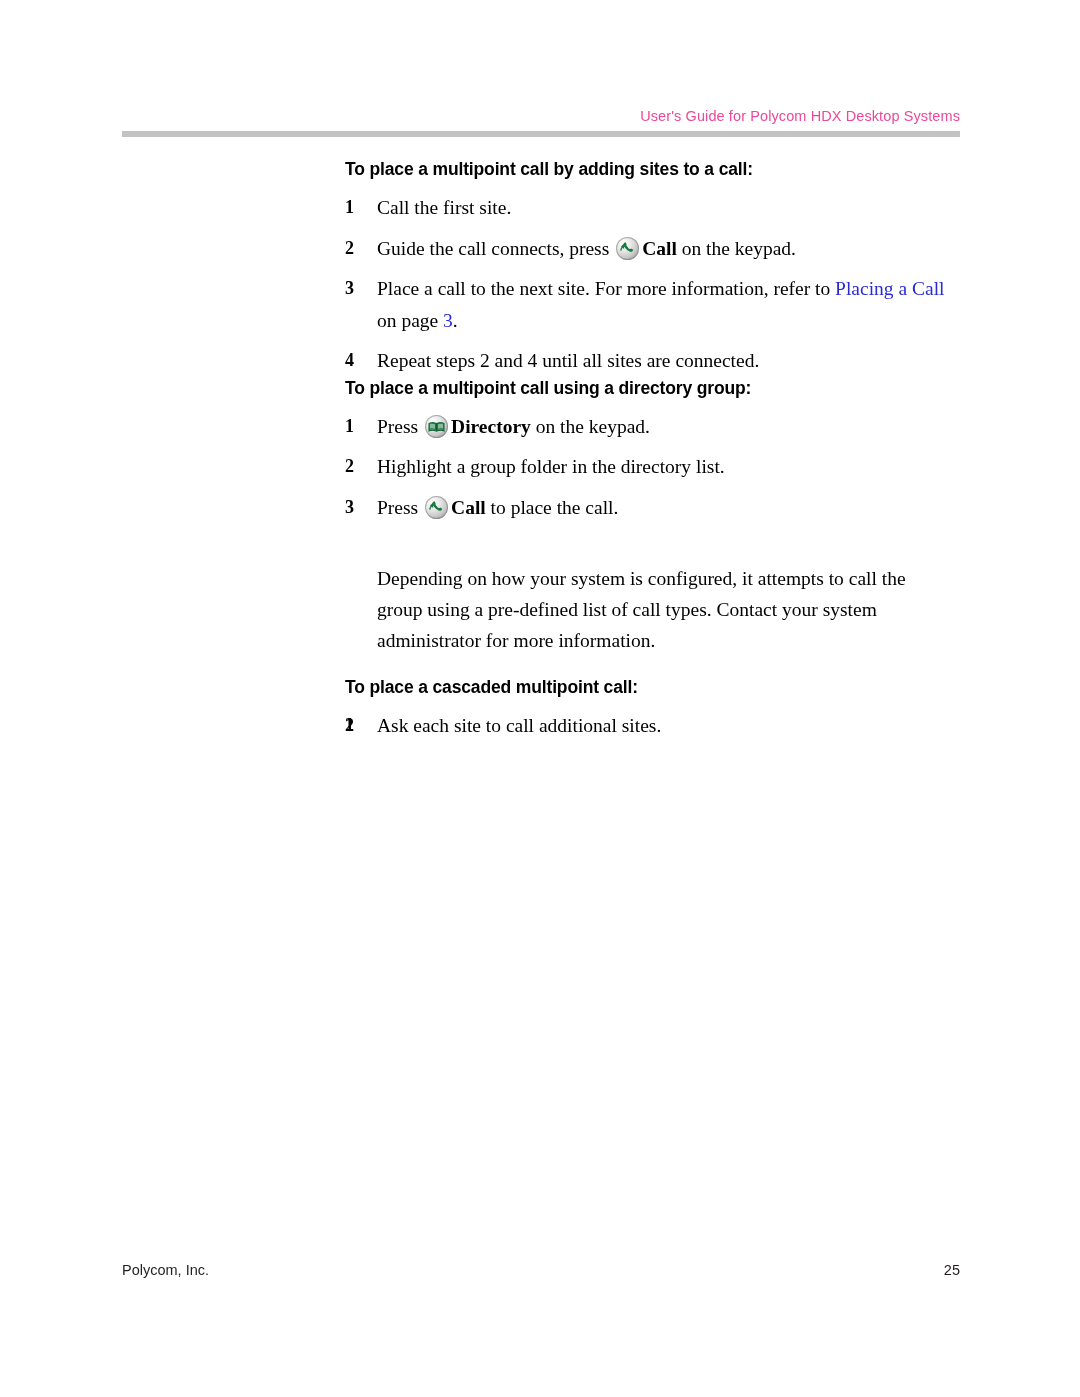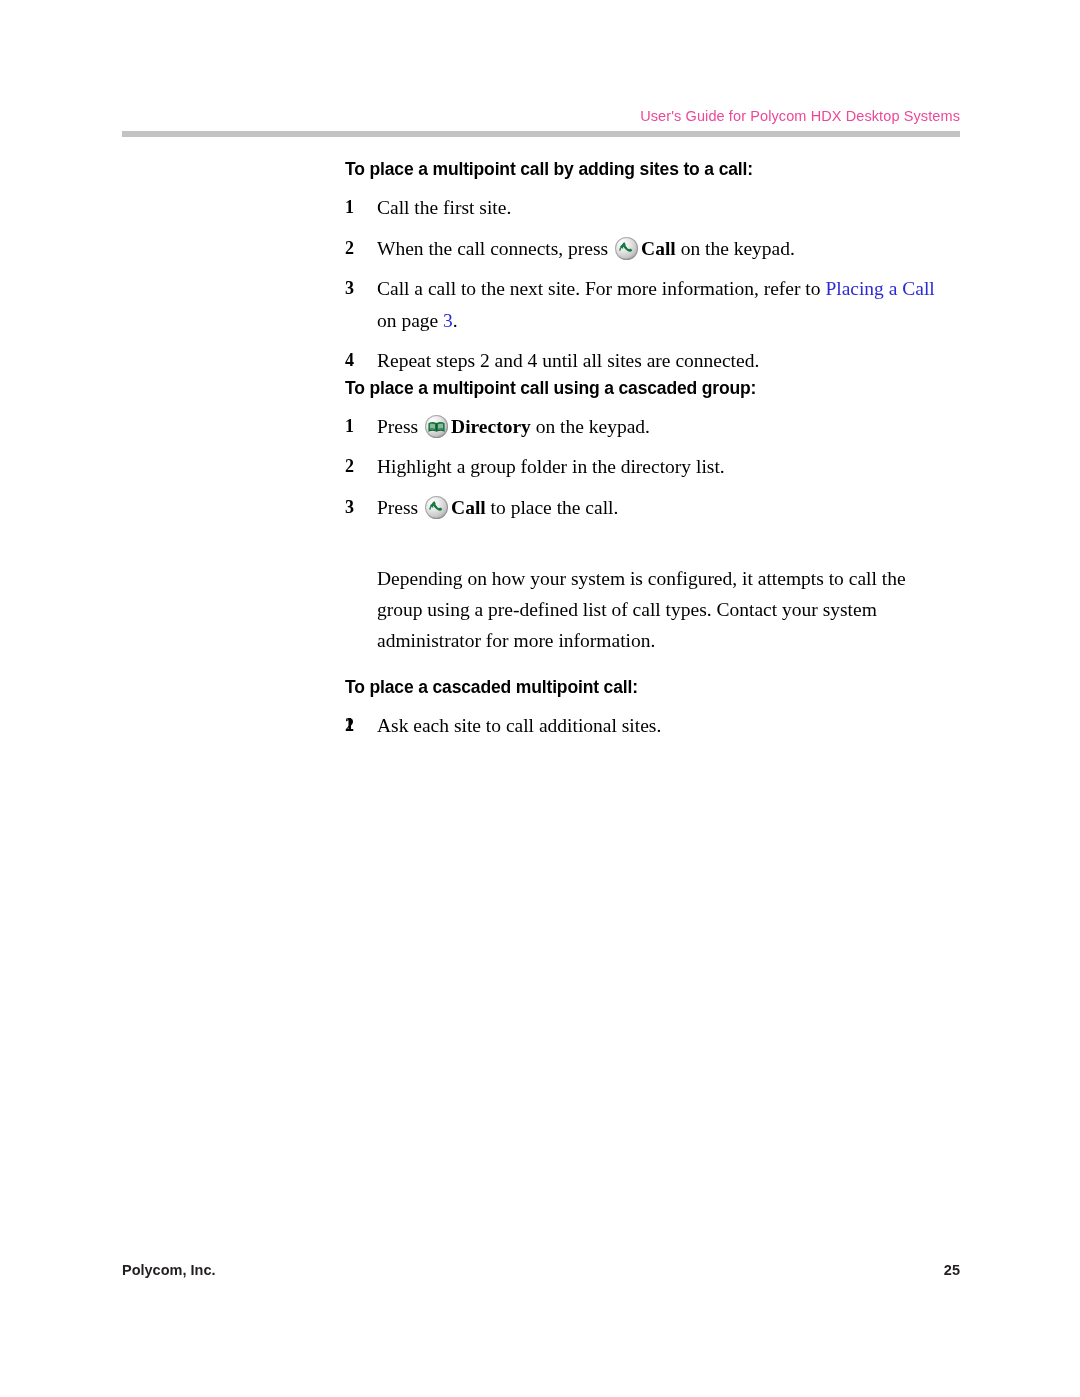--- a/index.html
+++ b/index.html
@@ -136,51 +136,50 @@
 
   
   .footer {
     position: absolute;
     left: 122px;
     top: 1262px;
     width: 838px;
     font-family: "Liberation Sans", sans-serif;
     font-size: 14.5px;
     color: #231f20;
-    font-weight: bold;
   }
   .footer .f-left { float: left; }
   .footer .f-right { float: right; }
   .footer::after { content: ""; display: block; clear: both; }
 </style>
 </head>
 <body>
 
 <div class="page">
 
   <div class="running-header">User's Guide for Polycom HDX Desktop Systems</div>
 
   <div class="header-rule"></div>
 
   <div class="content">
       <h2 class="section-heading heading-1">To place a multipoint call by adding sites to a call:</h2>
       <ol class="steps">
         <li class="step"><span class="step-num">1</span><span><span>Call the first site.</span></span></li>
-        <li class="step"><span class="step-num">2</span><span><span>When the call connects, press </span><span class="key-icon">
+        <li class="step"><span class="step-num">2</span><span><span>Guide the call connects, press </span><span class="key-icon">
     <svg viewBox="0 0 23 23" xmlns="http://www.w3.org/2000/svg">
       <g fill="#1a7a42">
         <path d="M9.6 5.3c-.9.1-1.6.7-1.9 1.5-.3.9-.1 1.9.6 2.9 1.1 1.7 3.1 3.6 4.9 4.6 1.1.6 2.1.7 2.9.3.7-.4 1.1-1.1 1.1-1.9l-2.1-1.3c-.4.5-.8.8-1.2.7-.9-.2-2.6-1.6-3.4-2.9-.2-.4-.1-.8.3-1.2z"></path>
         <path d="M5.0 9.6 L8.1 6.4 L8.1 8.2 C10.4 8.2 12.0 9.5 12.3 11.6 L10.5 11.6 C10.2 10.4 9.4 9.8 8.1 9.8 L8.1 12.0 Z"></path>
         <path d="M4.2 13.6c.1-1.9 1.0-3.5 2.3-4.6l.9 1.1c-1.0.9-1.7 2.2-1.8 3.6z"></path>
       </g>
     </svg></span><strong class="keyname">Call</strong><span> on the keypad.</span></span></li>
-        <li class="step"><span class="step-num">3</span><span><span>Call a call to the next site. For more information, refer to </span><a class="xref" href="#">Placing a Call</a><span> on page </span><a class="xref" href="#">3</a><span>.</span></span></li>
+        <li class="step"><span class="step-num">3</span><span><span>Place a call to the next site. For more information, refer to </span><a class="xref" href="#">Placing a Call</a><span> on page </span><a class="xref" href="#">3</a><span>.</span></span></li>
         <li class="step"><span class="step-num">4</span><span><span>Repeat steps 2 and 4 until all sites are connected.</span></span></li>
       </ol>
-      <h2 class="section-heading heading-2">To place a multipoint call using a cascaded group:</h2>
+      <h2 class="section-heading heading-2">To place a multipoint call using a directory group:</h2>
       <ol class="steps">
         <li class="step"><span class="step-num">1</span><span><span>Press </span><span class="key-icon">
     <svg viewBox="0 0 23 23" xmlns="http://www.w3.org/2000/svg">
       <g>
         <path d="M3.4 8.2 C5.8 6.6 9.0 6.6 11.5 8.0 C14.0 6.6 17.2 6.6 19.6 8.2 L19.6 15.6 C17.2 14.2 14.0 14.2 11.5 15.6 C9.0 14.2 5.8 14.2 3.4 15.6 Z" fill="#1a7a42"></path>
         <path d="M11.5 8.0 L11.5 15.6" stroke="#0d5c30" stroke-width="1.1" fill="none"></path>
         <path d="M3.4 15.6 C5.8 14.2 9.0 14.2 11.5 15.6 C14.0 14.2 17.2 14.2 19.6 15.6 L19.6 16.7 C17.2 15.3 14.0 15.3 11.5 16.7 C9.0 15.3 5.8 15.3 3.4 16.7 Z" fill="#0d5c30"></path>
         <path d="M5.0 9.1 C6.6 8.4 8.4 8.5 10.0 9.3 L10.0 13.8 C8.4 13.0 6.6 12.9 5.0 13.6 Z" fill="#e9e9e9" opacity="0.55"></path>
         <path d="M13.0 9.3 C14.6 8.5 16.4 8.4 18.0 9.1 L18.0 13.6 C16.4 12.9 14.6 13.0 13.0 13.8 Z" fill="#e9e9e9" opacity="0.55"></path>
       </g>

